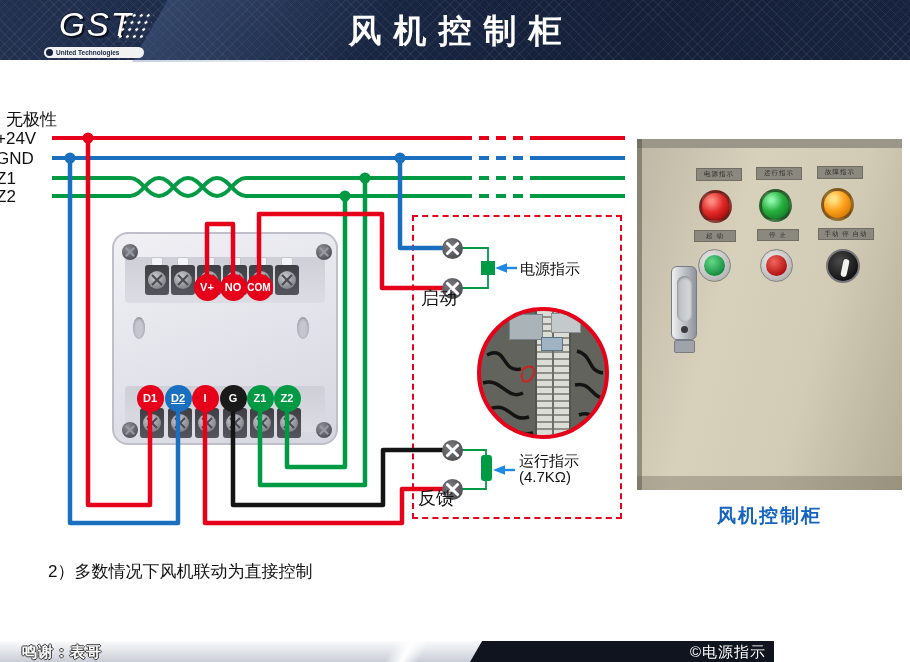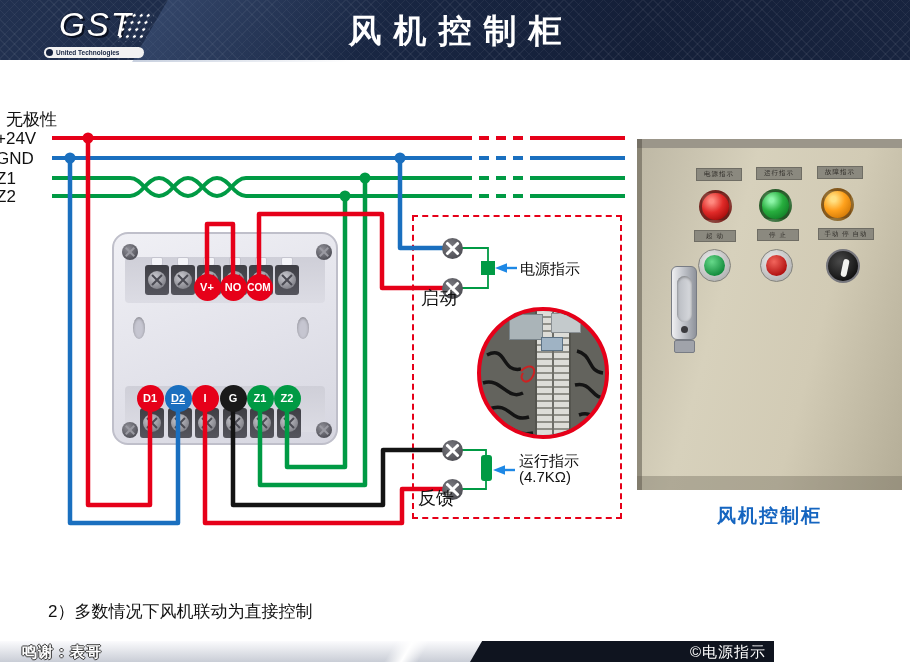--- a/index.html
+++ b/index.html
@@ -322,21 +322,21 @@
         <div class="lever"></div>
       </div>
     <div class="handle">
       <div class="recess"></div>
       <div class="hole"></div>
       <div class="tab"></div>
     </div>
   </div>
   <div class="cab-caption">风机控制柜</div>
 
-  <div class="note" style="top:600px;">2）多数情况下风机联动为直接控制</div>
+  <div class="note" style="top:560px;">2）多数情况下风机联动为直接控制</div>
 
   <div class="footer">
     <div class="footer-dark"></div>
     <div class="footer-glint"></div>
     <div class="footer-credit">鸣谢：表哥</div>
     <div class="footer-copy">©电源指示</div>
   </div>
 
 </div>
 

